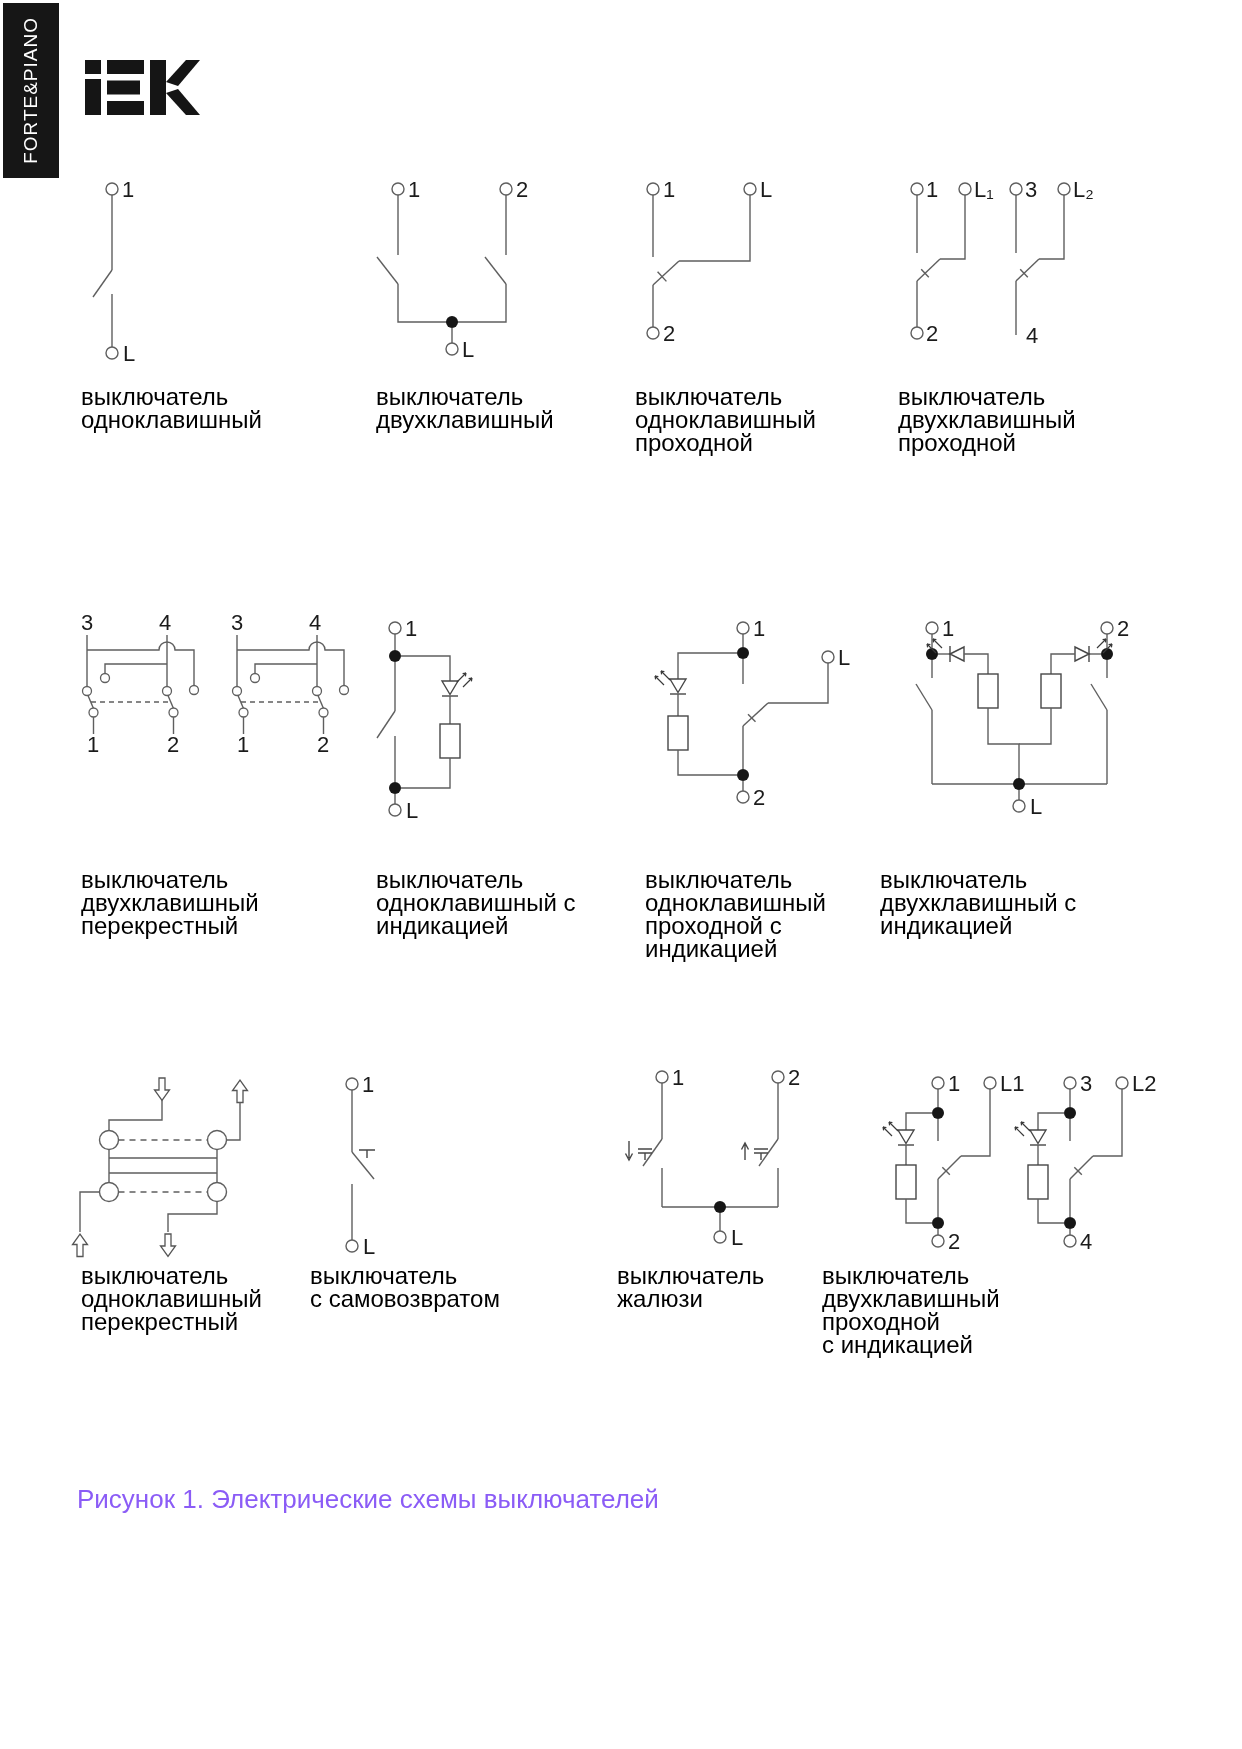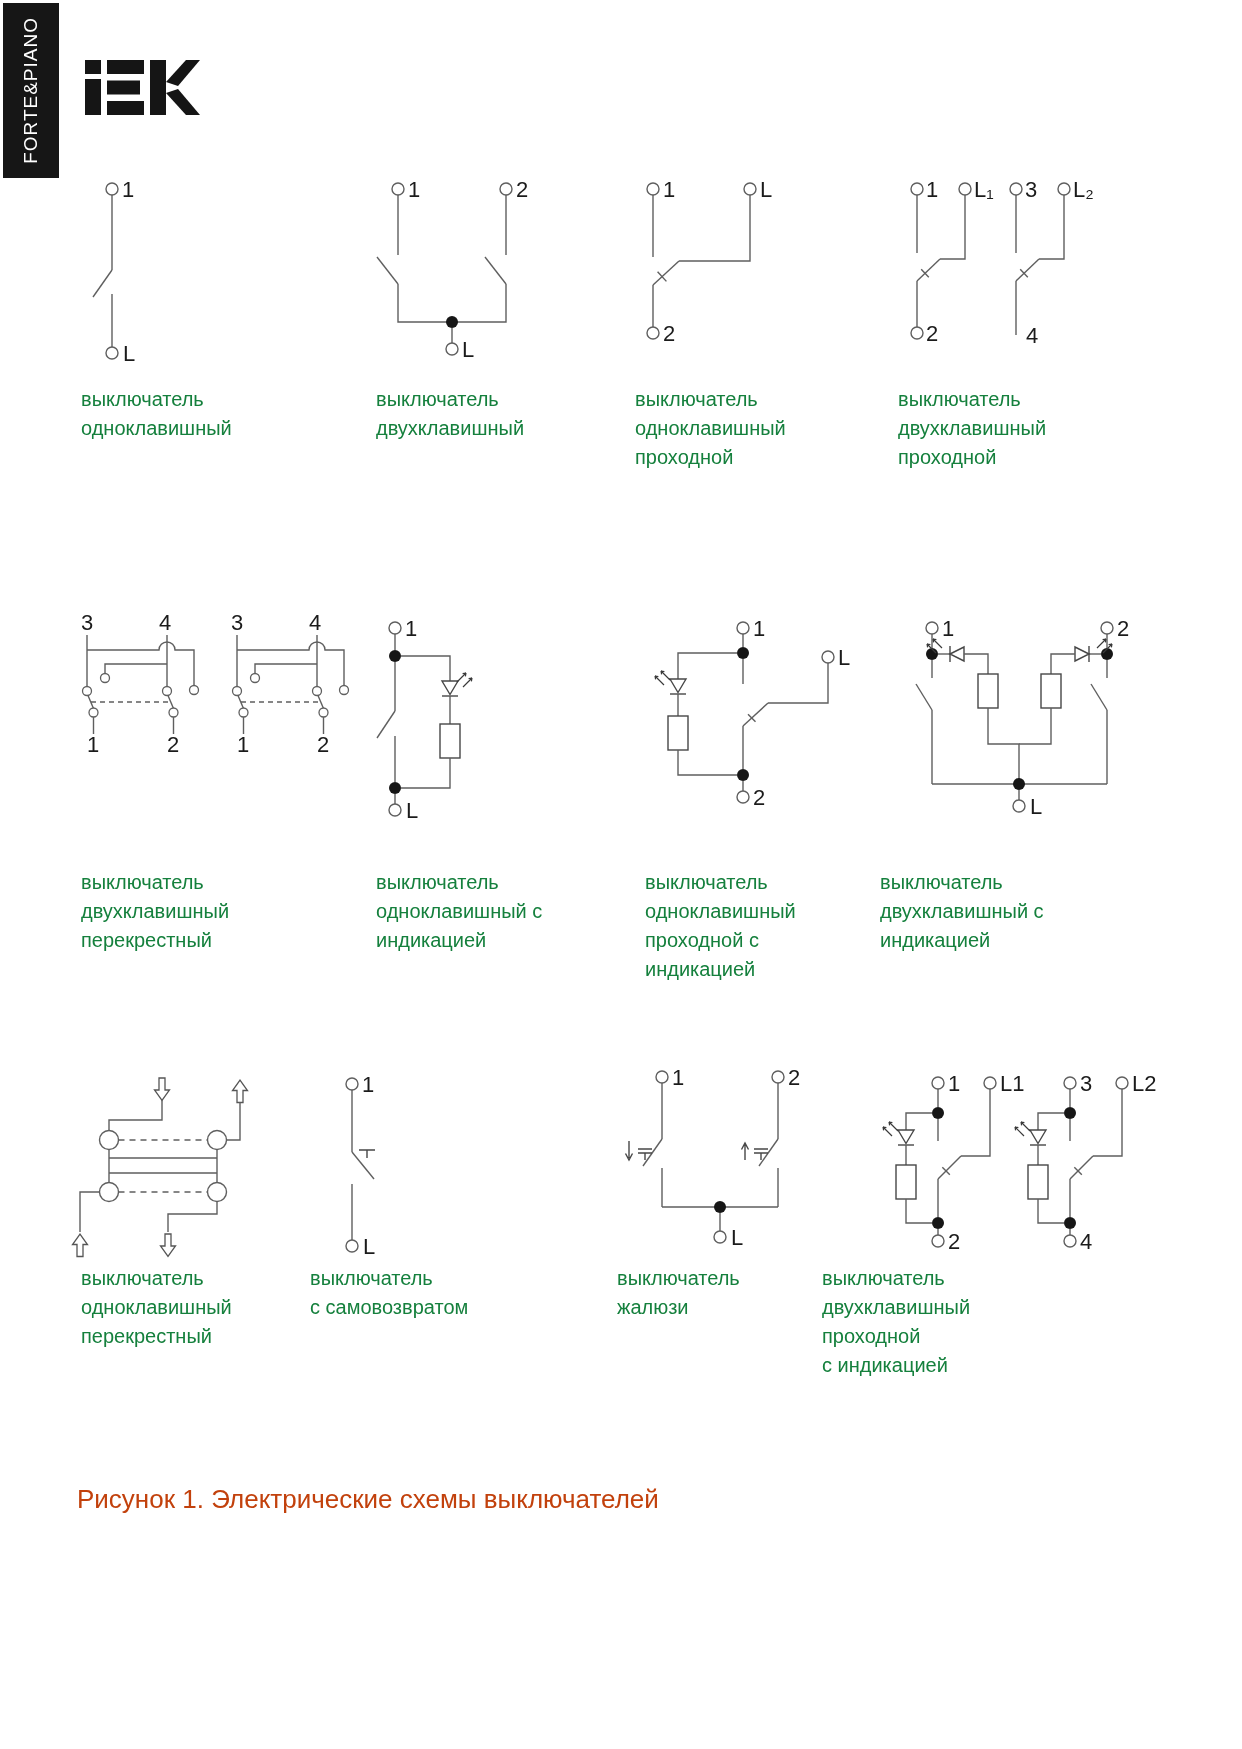--- a/index.html
+++ b/index.html
@@ -4,22 +4,22 @@
 <style>
   html,body{margin:0;padding:0;background:#e8e8e8;}
   .page{position:relative;width:1242px;height:1749px;background:#ffffff;
         font-family:"Liberation Sans",sans-serif;overflow:hidden;margin:0 auto;}
   .sidebar{position:absolute;left:3px;top:3px;width:56px;height:175px;background:#161616;
            display:flex;align-items:center;justify-content:center;}
   .sidebar span{color:#ffffff;font-size:19px;letter-spacing:1px;white-space:nowrap;
                 writing-mode:vertical-rl;transform:rotate(180deg);}
   .logo{position:absolute;left:85px;top:60px;}
   .d{position:absolute;}
-  .dlabel{position:absolute;font-size:20px;line-height:29px;color:#15803d;white-space:pre-line;}
-  .caption{position:absolute;left:77px;top:1484px;font-size:26px;color:#c2410c;}
+  .dlabel{position:absolute;font-size:24px;line-height:23px;color:#000000;white-space:pre-line;}
+  .caption{position:absolute;left:77px;top:1484px;font-size:26px;color:#8b5cf6;}
   svg text{font-family:"Liberation Sans",sans-serif;font-size:22px;fill:#1b1b1b;}
   .w{stroke:#5f5f5f;stroke-width:1.4;fill:none;}
   .sym{stroke:#474747;stroke-width:1.4;fill:none;}
   .dash{stroke:#5f5f5f;stroke-width:1.4;stroke-dasharray:5 4;fill:none;}
   .dash2{stroke:#5f5f5f;stroke-width:1.4;stroke-dasharray:6 5;fill:none;}
 </style>
 </head>
 <body>
 
 <div class="page">

